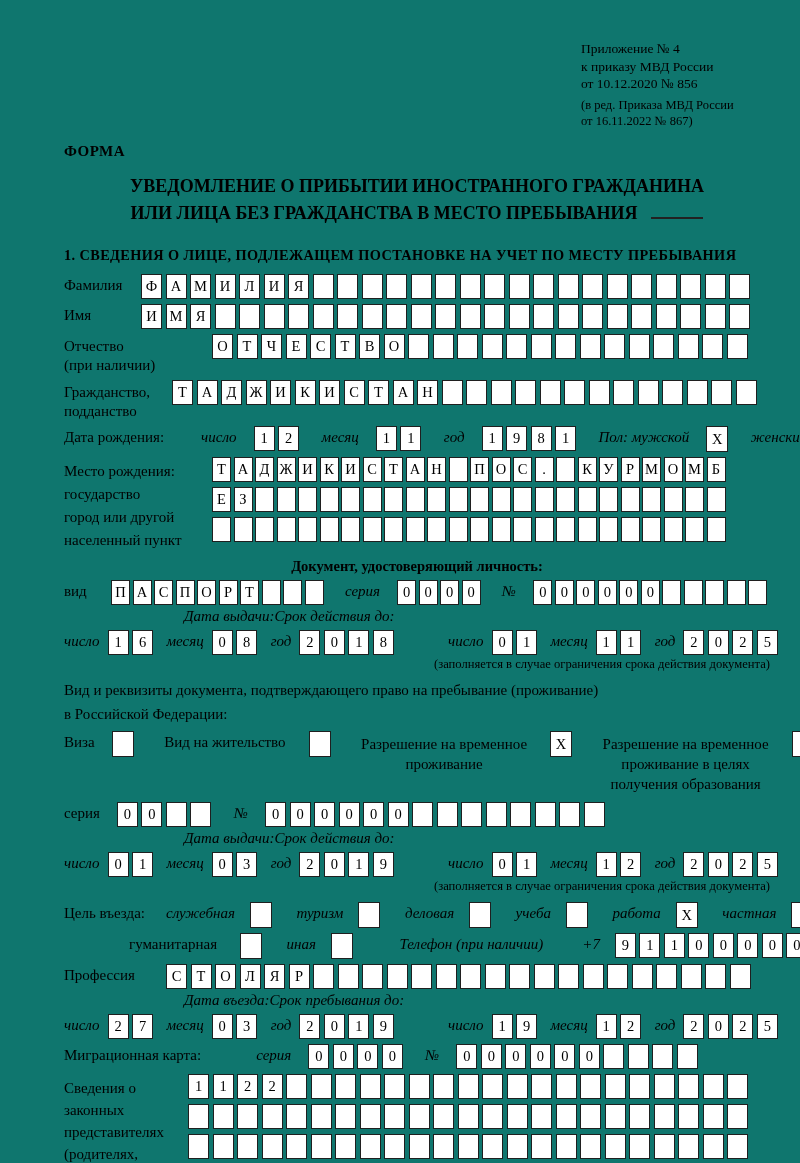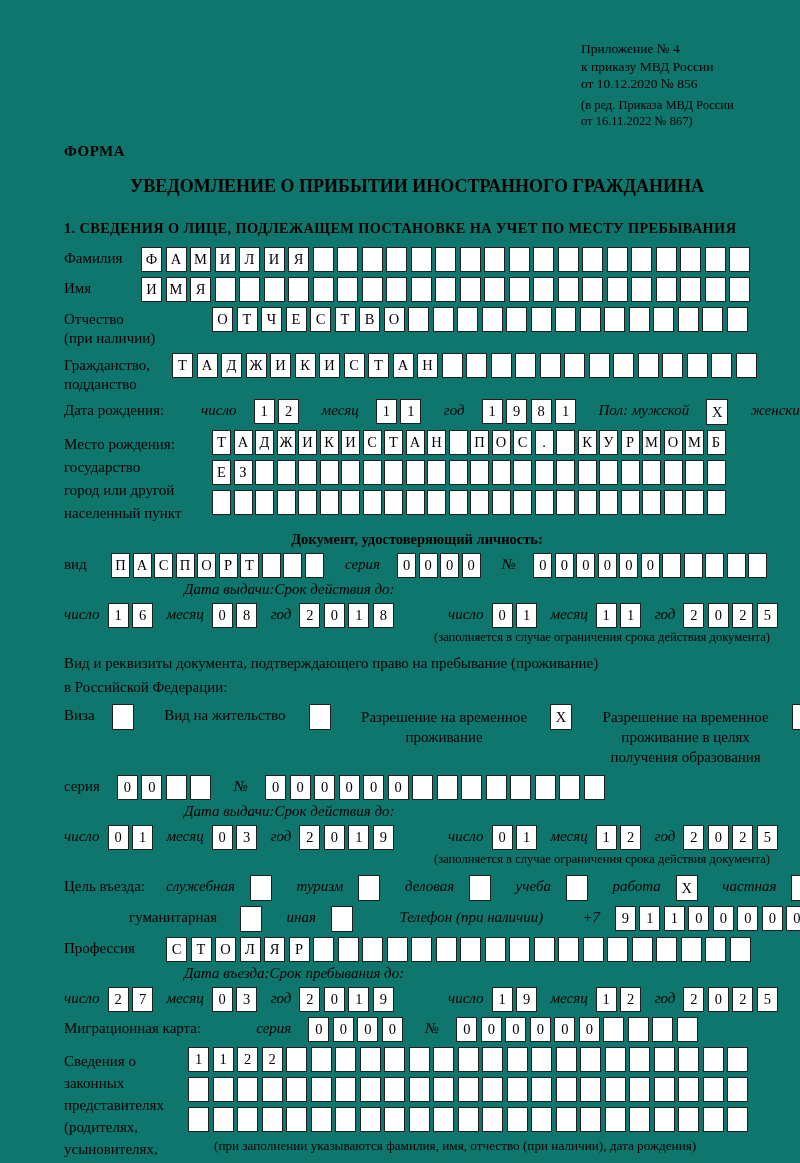--- a/index.html
+++ b/index.html
@@ -63,20 +63,21 @@
     <div>Приложение № 4</div>
     <div>к приказу МВД России</div>
     <div>от 10.12.2020 № 856</div>
     <div class="sm gap">(в ред. Приказа МВД России</div>
     <div class="sm">от 16.11.2022 № 867)</div>
   </div>
   <div class="forma">ФОРМА</div>
 
   <div class="title">
     <div>УВЕДОМЛЕНИЕ О ПРИБЫТИИ ИНОСТРАННОГО ГРАЖДАНИНА</div>
+    <div><span>ИЛИ ЛИЦА БЕЗ ГРАЖДАНСТВА В МЕСТО ПРЕБЫВАНИЯ</span><span class="blankline"></span></div>
   </div>
 
   <div class="sec-heading">1. СВЕДЕНИЯ О ЛИЦЕ, ПОДЛЕЖАЩЕМ ПОСТАНОВКЕ НА УЧЕТ ПО МЕСТУ ПРЕБЫВАНИЯ</div>
 
   <div class="row mt10">
     <span class="lbl w68">Фамилия</span>
     <span class="cells">
         <span class="cell">Ф</span>
         <span class="cell">А</span>
         <span class="cell">М</span>

